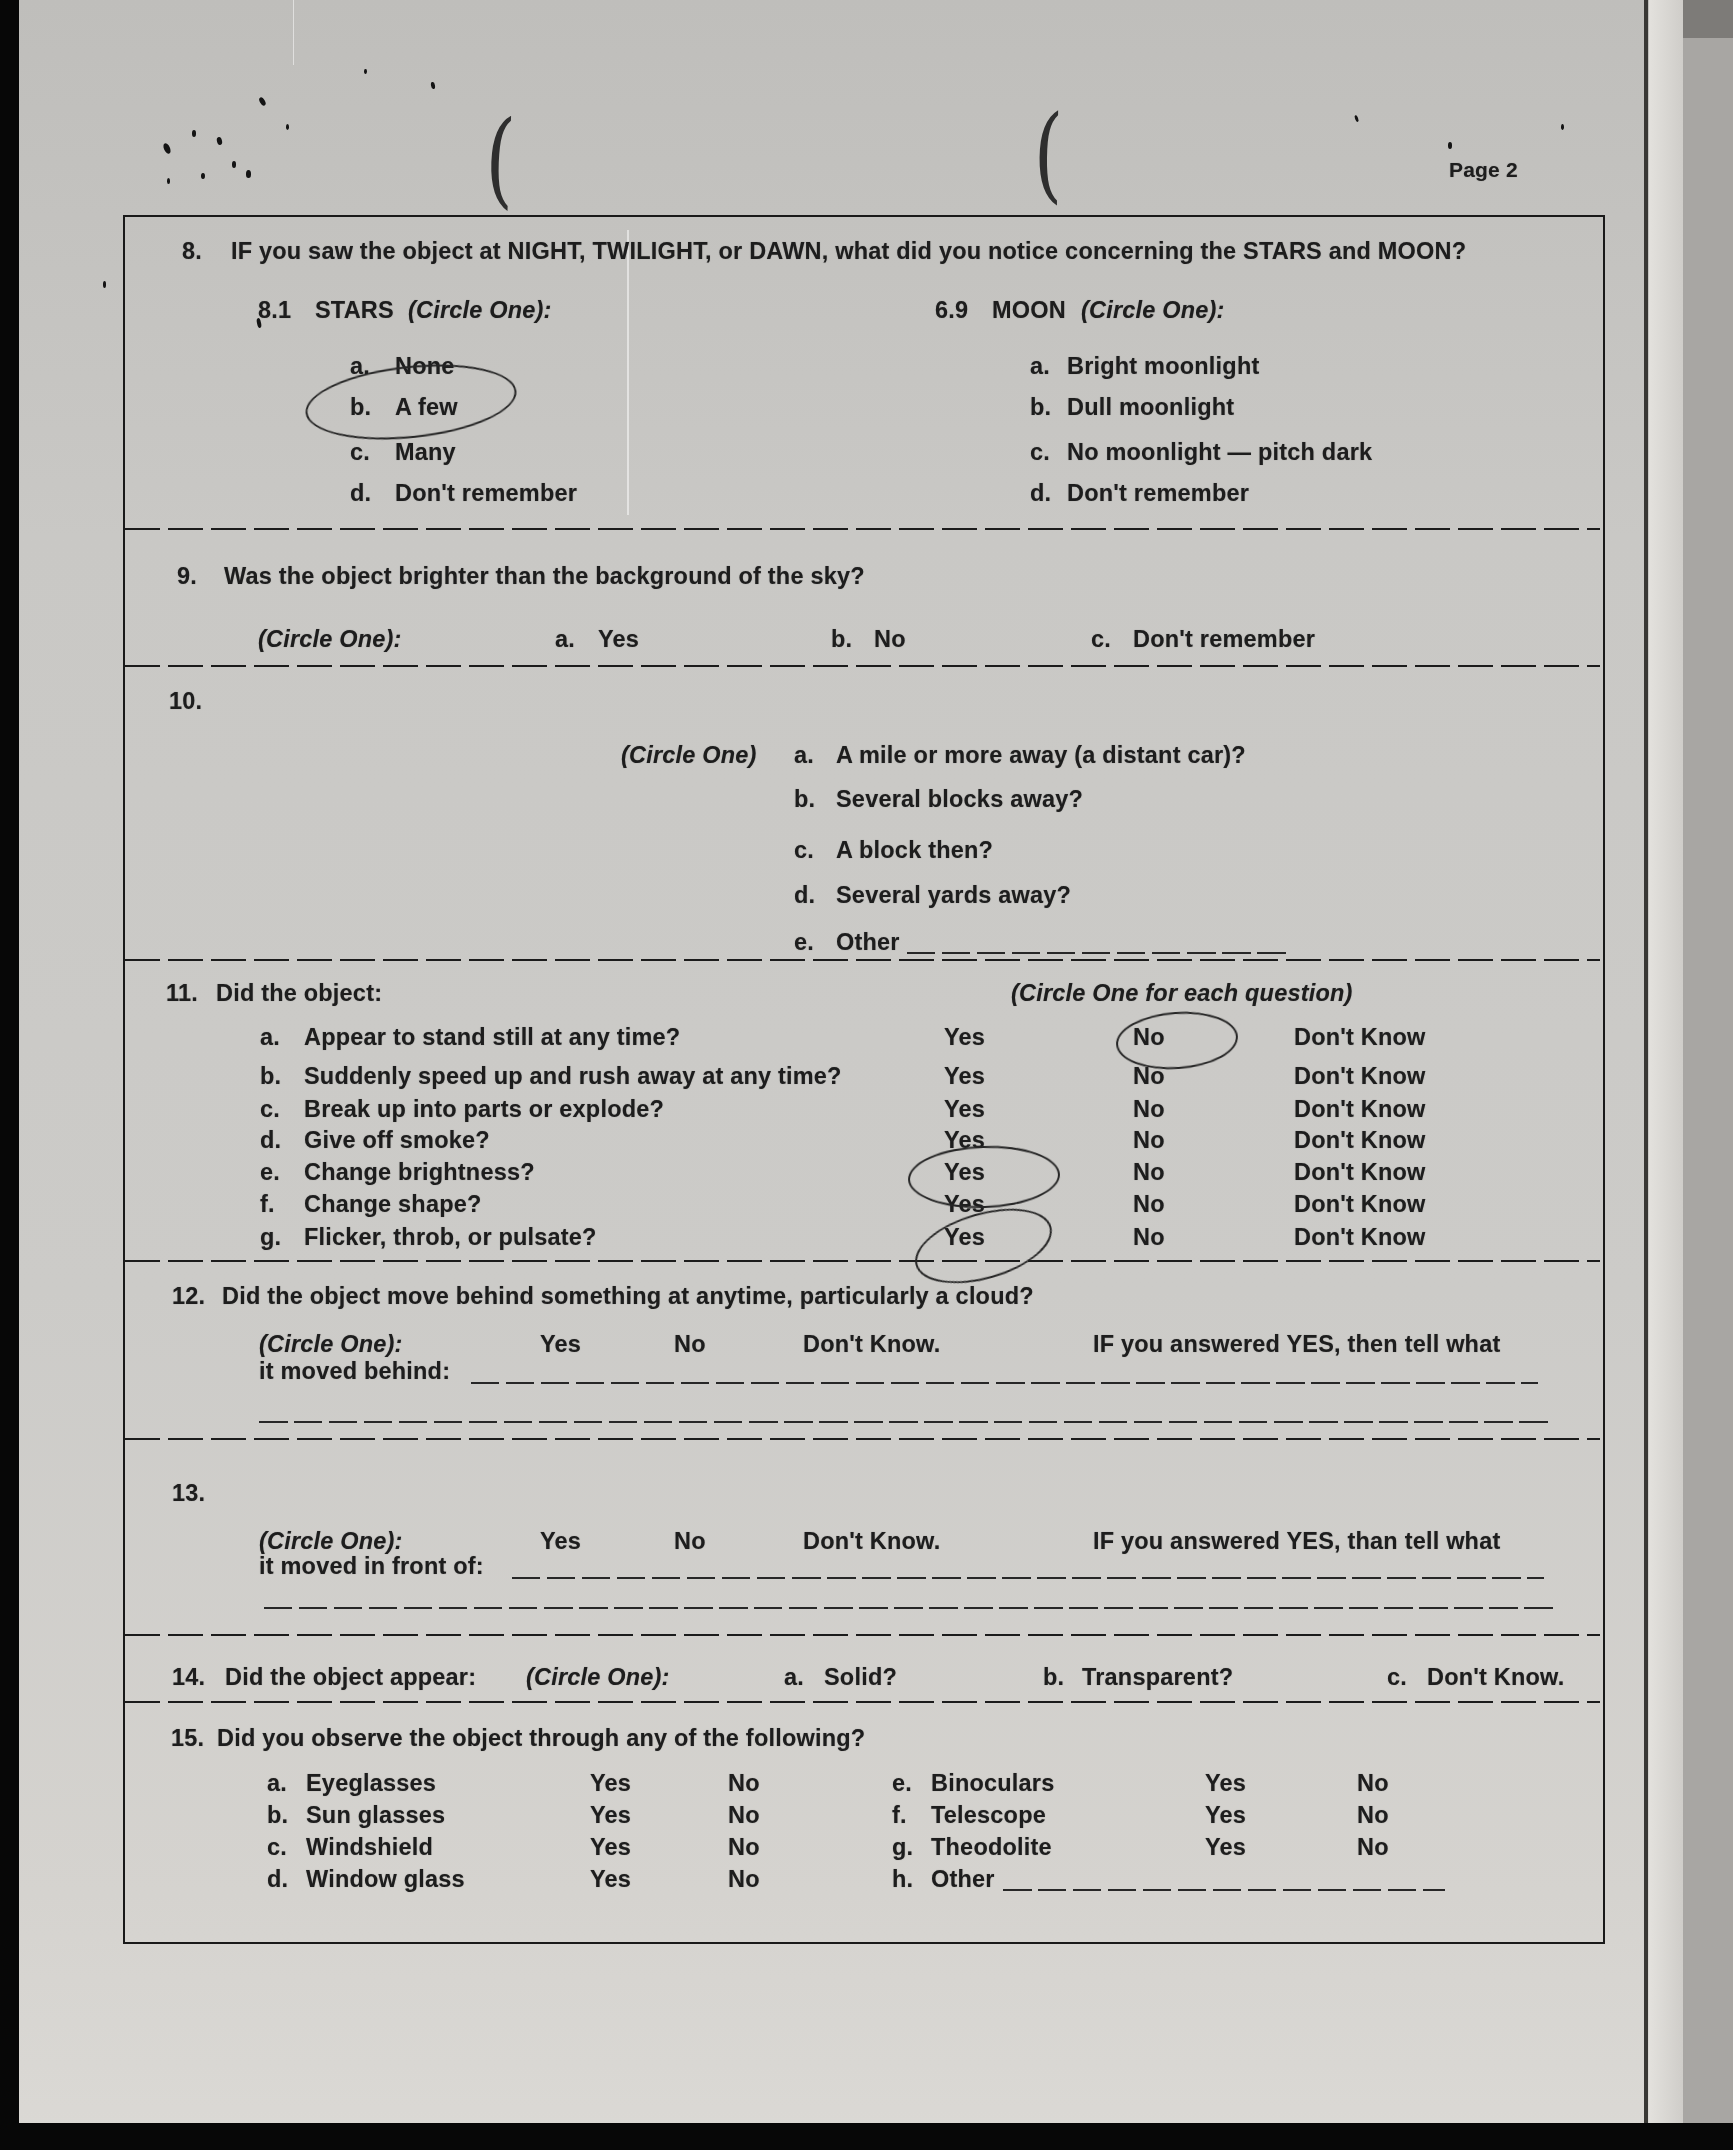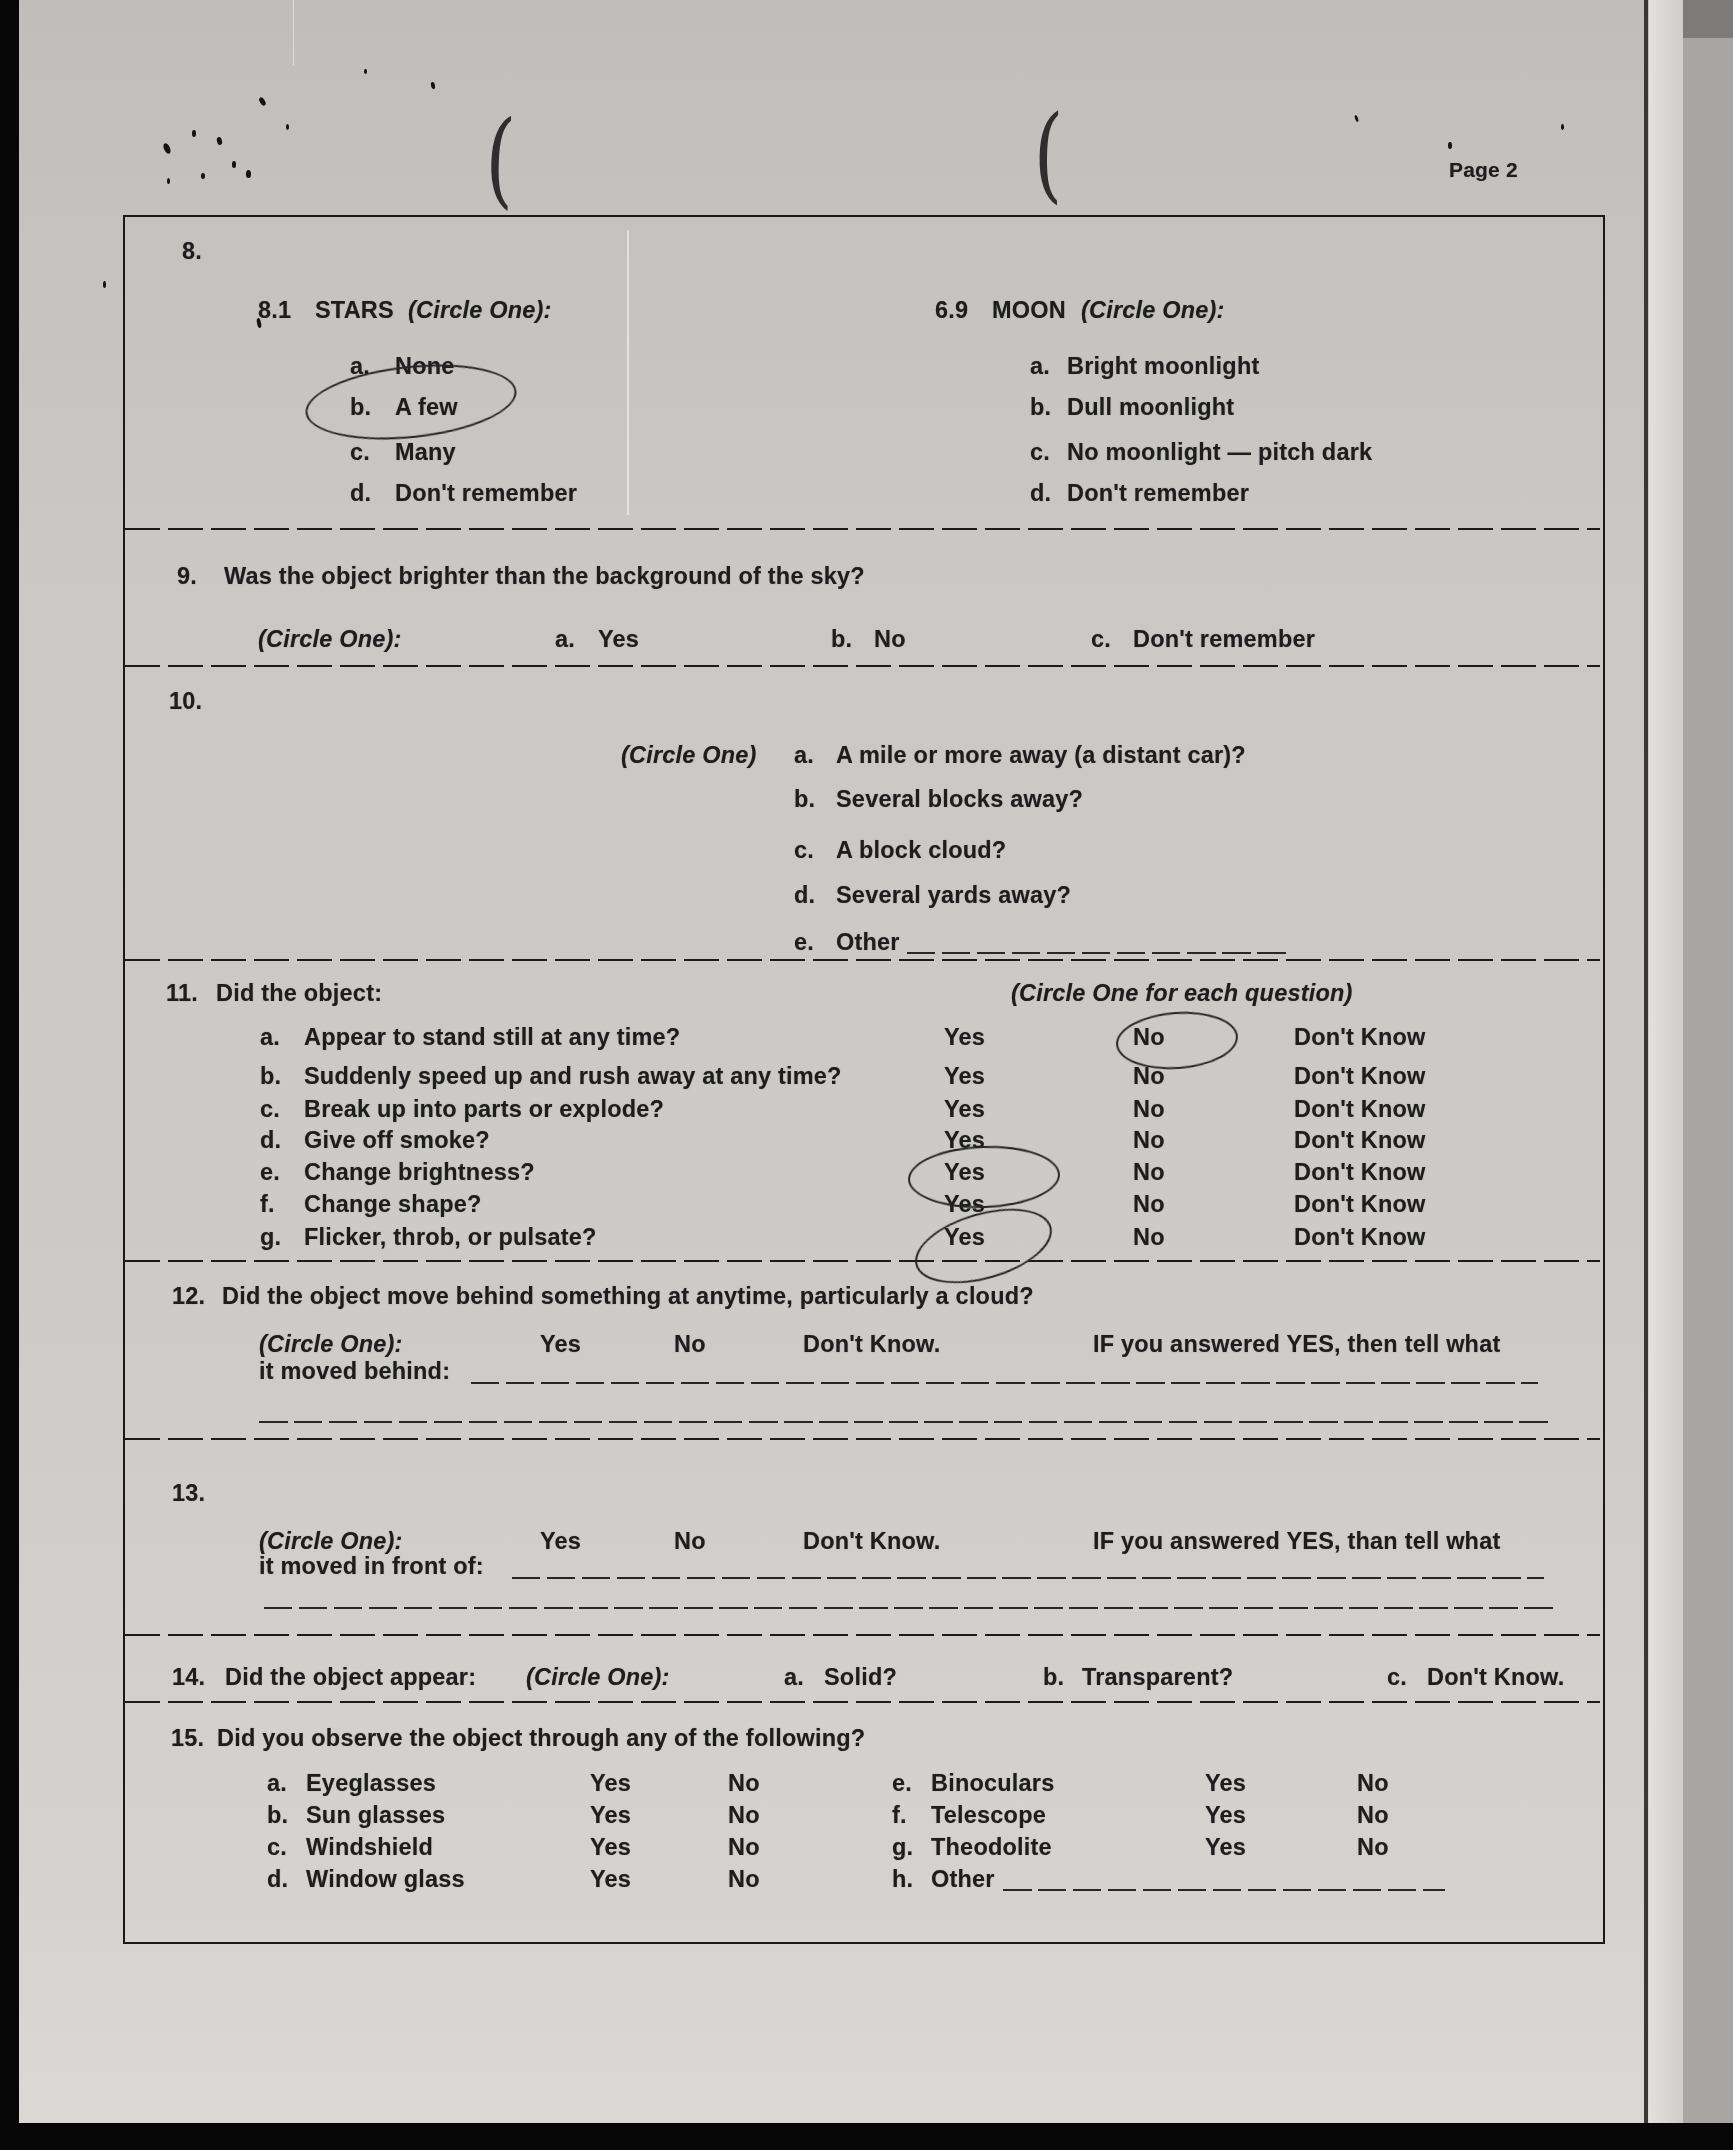--- a/index.html
+++ b/index.html
@@ -62,20 +62,21 @@
   <div class="formbox"></div>
   <div class="sep" style="top:528px;"></div>
   <div class="sep" style="top:665px;"></div>
   <div class="sep" style="top:959px;"></div>
   <div class="sep" style="top:1260px;"></div>
   <div class="sep" style="top:1438px;"></div>
   <div class="sep" style="top:1634px;"></div>
   <div class="sep" style="top:1701px;"></div>
 
   <span class="t" style="left:182px;top:238px;">8.</span>
+  <span class="t" style="left:231px;top:238px;">IF you saw the object at NIGHT, TWILIGHT, or DAWN, what did you notice concerning the STARS and MOON?</span>
 
   <span class="t" style="left:258px;top:297px;">8.1</span>
   <span class="t" style="left:315px;top:297px;">STARS</span>
   <span class="t it" style="left:408px;top:297px;">(Circle One):</span>
 
   <span class="t" style="left:350px;top:353px;">a.</span>
   <span class="t" style="left:395px;top:353px;">None</span>
   <span class="t" style="left:350px;top:394px;">b.</span>
   <span class="t" style="left:395px;top:394px;">A few</span>
   <span class="t" style="left:350px;top:439px;">c.</span>
@@ -107,21 +108,21 @@
   <span class="t" style="left:1091px;top:626px;">c.</span>
   <span class="t" style="left:1133px;top:626px;">Don't remember</span>
 
   <span class="t" style="left:169px;top:688px;text-align:center;">10.</span>
   <span class="t it" style="left:621px;top:742px;">(Circle One)</span>
   <span class="t" style="left:794px;top:742px;">a.</span>
   <span class="t" style="left:836px;top:742px;">A mile or more away (a distant car)?</span>
   <span class="t" style="left:794px;top:786px;">b.</span>
   <span class="t" style="left:836px;top:786px;">Several blocks away?</span>
   <span class="t" style="left:794px;top:837px;">c.</span>
-  <span class="t" style="left:836px;top:837px;">A block cloud?</span>
+  <span class="t" style="left:836px;top:837px;">A block then?</span>
   <span class="t" style="left:794px;top:882px;">d.</span>
   <span class="t" style="left:836px;top:882px;">Several yards away?</span>
   <span class="t" style="left:794px;top:929px;">e.</span>
   <span class="t" style="left:836px;top:929px;">Other</span>
   <div class="ul" style="left:907px;top:952px;width:380px;"></div>
 
   <span class="t" style="left:166px;top:980px;">11.</span>
   <span class="t" style="left:216px;top:980px;">Did the object:</span>
   <span class="t it" style="left:1011px;top:980px;">(Circle One for each question)</span>
 

